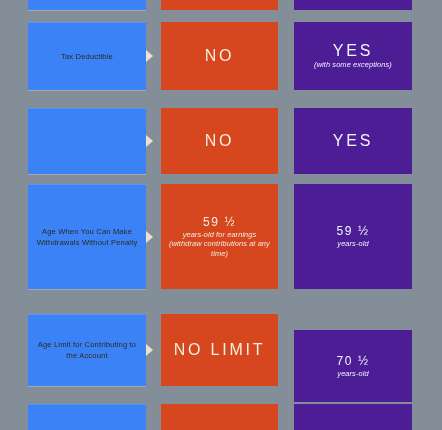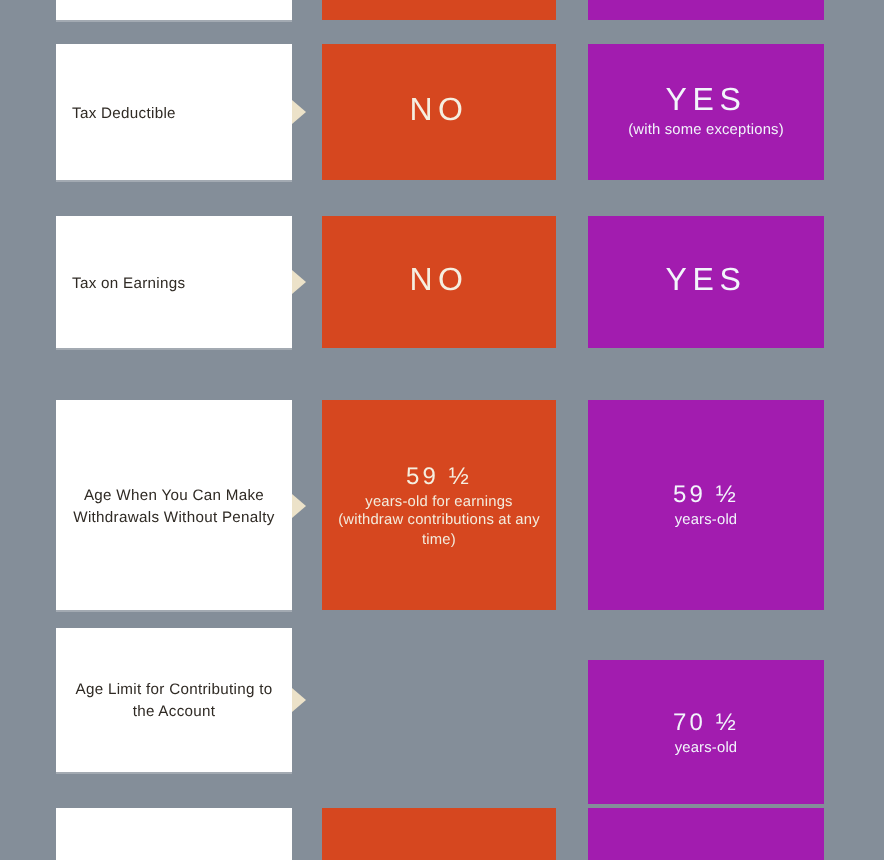--- a/index.html
+++ b/index.html
@@ -29,25 +29,25 @@
     position: absolute;
     left: 0;
     width: 442px;
   }
 
   
   .label-card {
     position: absolute;
     left: 28px;
     width: 118px;
-    background: #ffffff;
+    background: #3b82f6;
     box-sizing: border-box;
     display: flex;
     align-items: center;
-    justify-content: flex-start;
+    justify-content: center;
     box-shadow: 0 1px 0 rgba(255,255,255,0.25);
   }
   .label-card .label-text {
     color: #2f2a24;
     font-size: 7.6px;
     line-height: 11px;
     text-align: center;
     letter-spacing: 0.15px;
     padding: 0 8px;
     font-weight: 400;
@@ -74,21 +74,21 @@
     display: flex;
     align-items: center;
     justify-content: center;
     box-sizing: border-box;
   }
   
   .blue-card {
     position: absolute;
     left: 294px;
     width: 118px;
-    background: #a21caf;
+    background: #4c1d95;
     display: flex;
     align-items: center;
     justify-content: center;
     box-sizing: border-box;
   }
 
   .value-block {
     text-align: center;
     padding: 0 5px;
     width: 100%;
@@ -111,20 +111,21 @@
     line-height: 14px;
     font-weight: 400;
   }
   .value-sub {
     color: #f3ecdd;
     font-size: 7.4px;
     line-height: 9.4px;
     letter-spacing: 0.1px;
     display: block;
     margin-top: 1px;
+    font-style: italic;
   }
   .blue-card .value-main,
   .blue-card .value-sub { color: #f2f5fb; }
 
   
   .sheen {
     position: absolute;
     left: 0; top: 0; right: 0;
     height: 1px;
     background: rgba(255,255,255,0.16);
@@ -164,36 +165,35 @@
       <div class="value-block">
         <span class="value-main big">YES</span>
         <span class="value-sub">(with some exceptions)</span>
       </div>
     </div>
   </div>
 
   <div class="row" style="top:108px;height:66px;">
     <div class="label-card" style="top:0;height:66px;">
       <span class="sheen"></span>
-      <span class="label-text">Tax on Earnings</span>
       <span class="arrow"></span>
     </div>
     <div class="red-card" style="top:0;height:66px;">
       <div class="value-block">
         <span class="value-main big">NO</span>
       </div>
     </div>
     <div class="blue-card" style="top:0;height:66px;">
       <div class="value-block">
         <span class="value-main big">YES</span>
       </div>
     </div>
   </div>
 
-  <div class="row" style="top:200px;height:74px;border-radius:28px;">
+  <div class="row" style="top:184px;height:74px;border-radius:28px;">
     <div class="label-card" style="top:0;height:105px;">
       <span class="sheen"></span>
       <span class="label-text">Age When You Can Make Withdrawals Without Penalty</span>
       <span class="arrow"></span>
     </div>
     <div class="red-card" style="top:0;height:105px;">
       <div class="value-block">
         <span class="value-main num">59 ½</span>
         <span class="value-sub">years-old for earnings (withdraw contributions at any time)</span>
       </div>
@@ -205,20 +205,25 @@
       </div>
     </div>
   </div>
 
   <div class="row" style="top:314px;height:72px;border-radius:12px;">
     <div class="label-card" style="top:0;height:72px;">
       <span class="sheen"></span>
       <span class="label-text">Age Limit for Contributing to the Account</span>
       <span class="arrow"></span>
     </div>
+    <div class="red-card" style="top:0;height:72px;">
+      <div class="value-block">
+        <span class="value-main big">NO LIMIT</span>
+      </div>
+    </div>
     <div class="blue-card" style="top:16px;height:72px;">
       <div class="value-block">
         <span class="value-main num">70 ½</span>
         <span class="value-sub">years-old</span>
       </div>
     </div>
   </div>
 
   <div class="row" style="top:404px;height:70px;">
     <div class="label-card" style="top:0;height:70px;">

